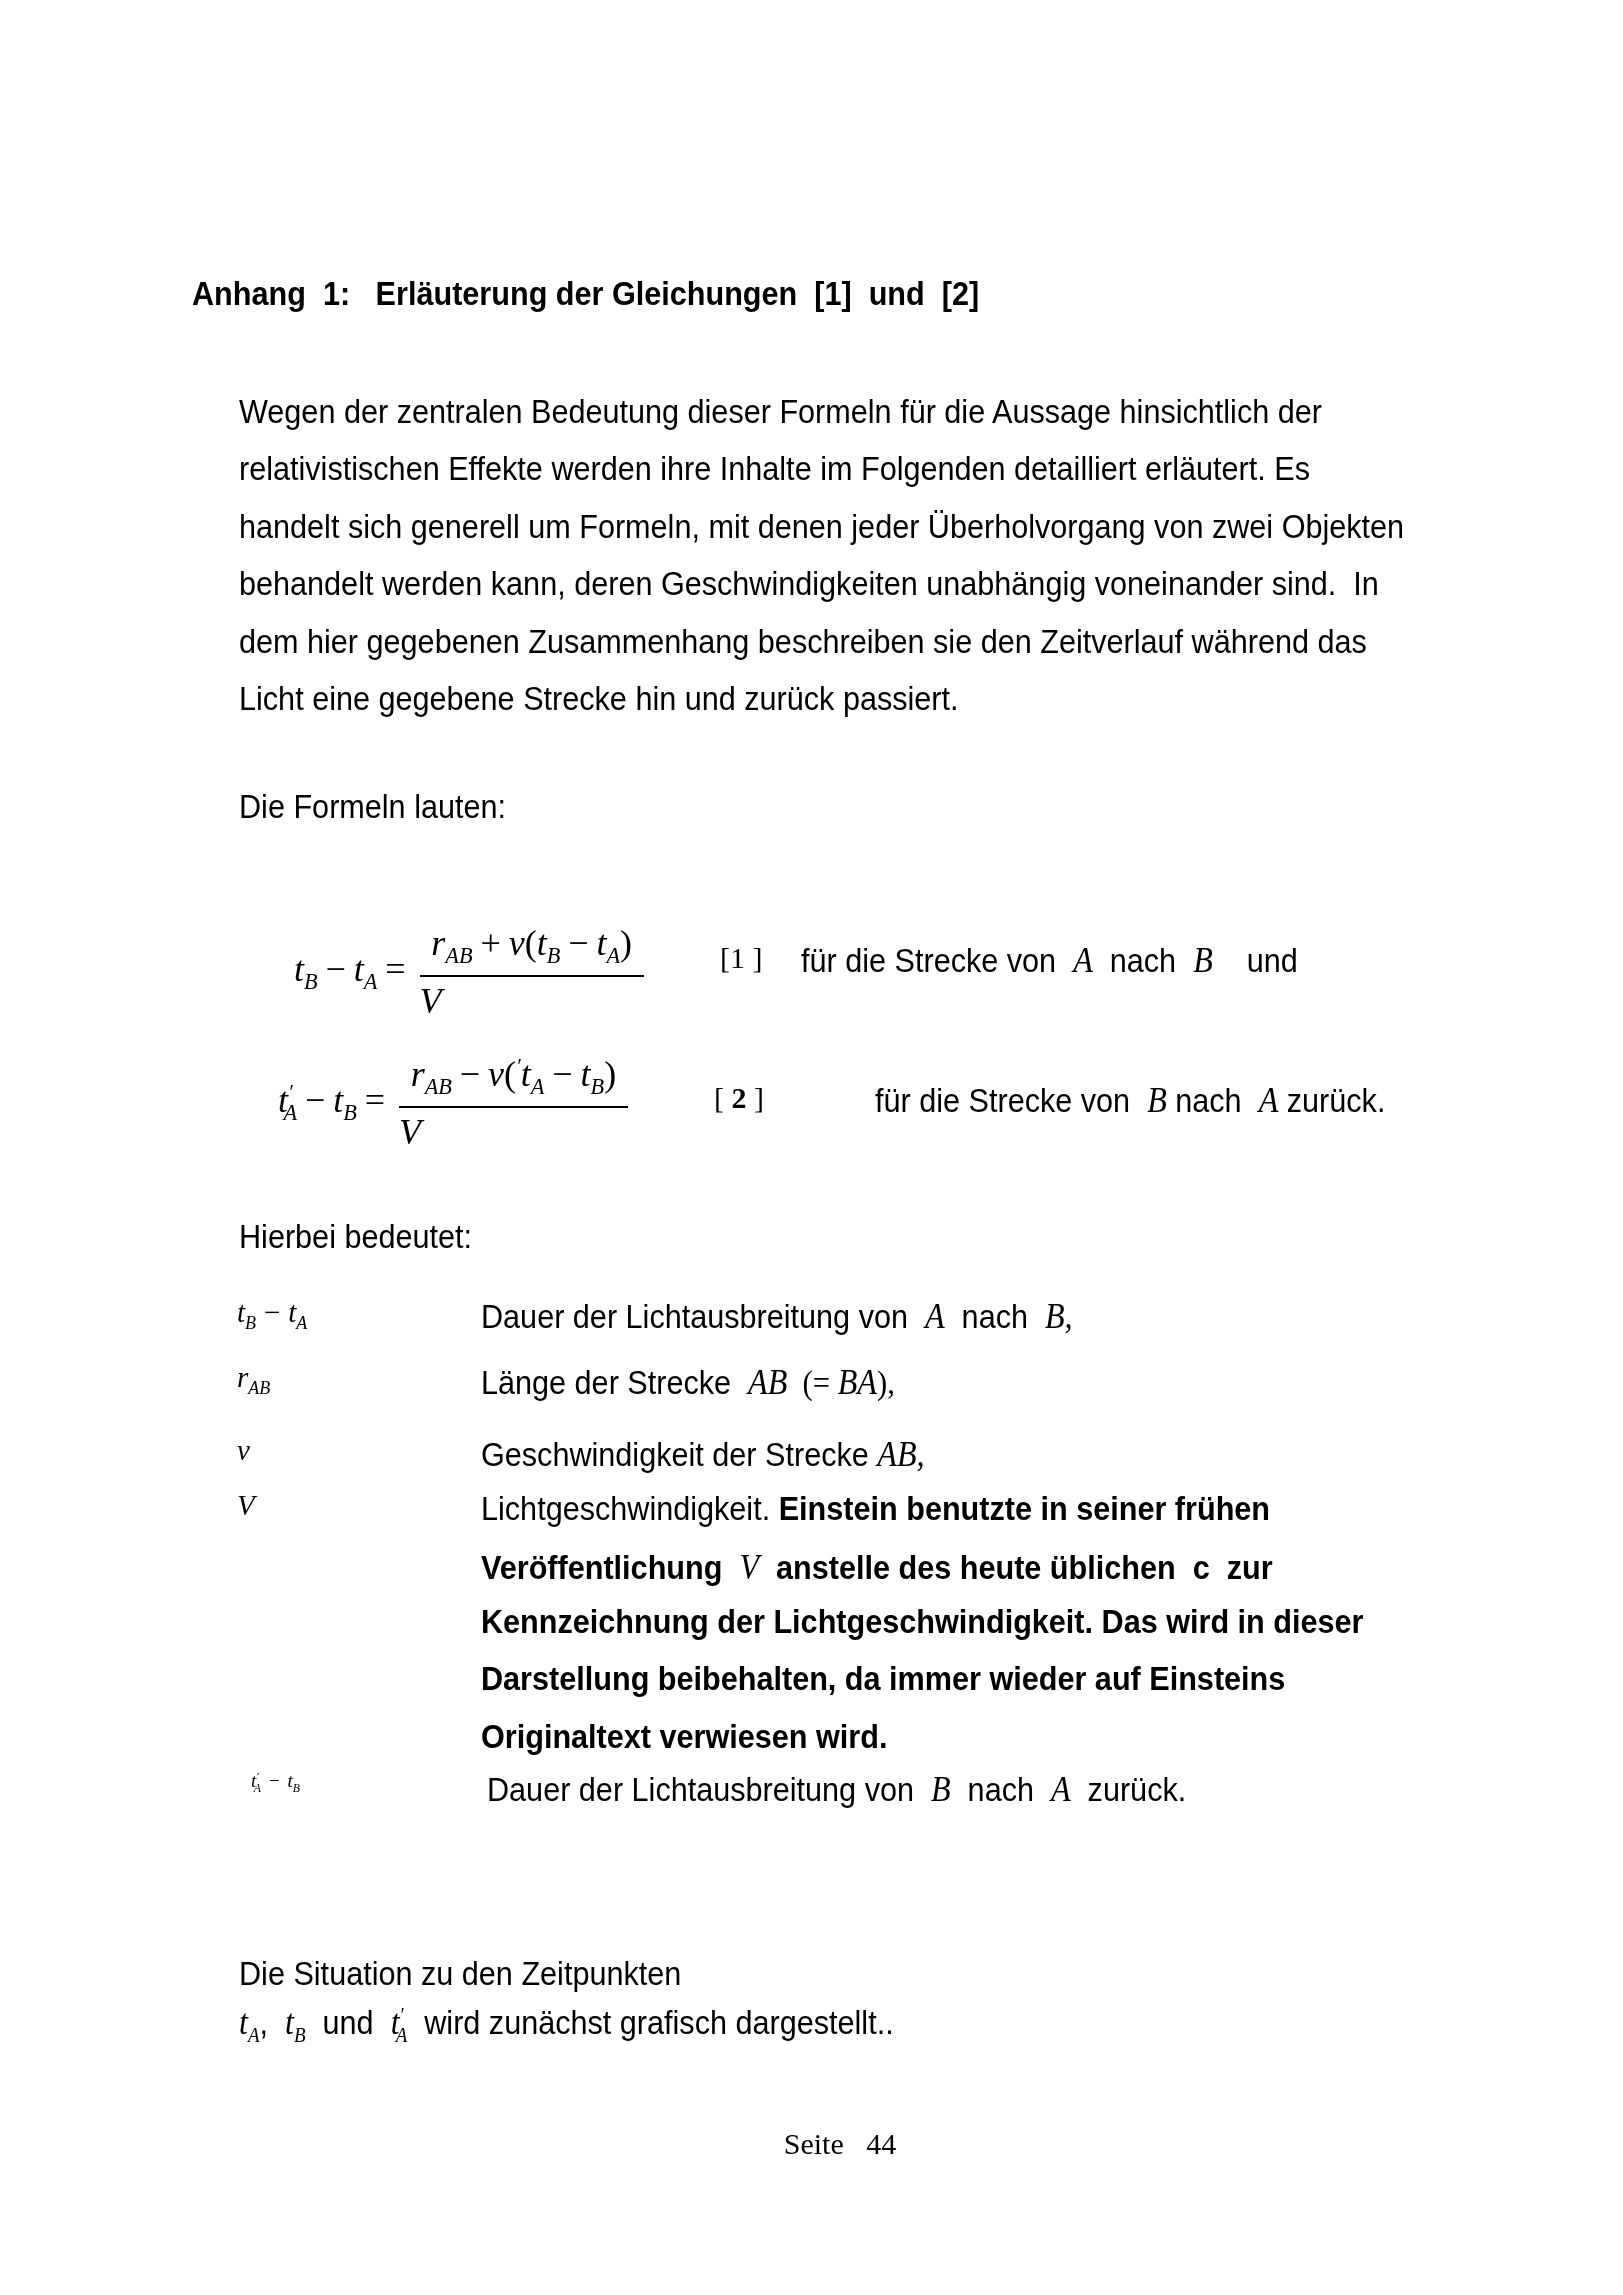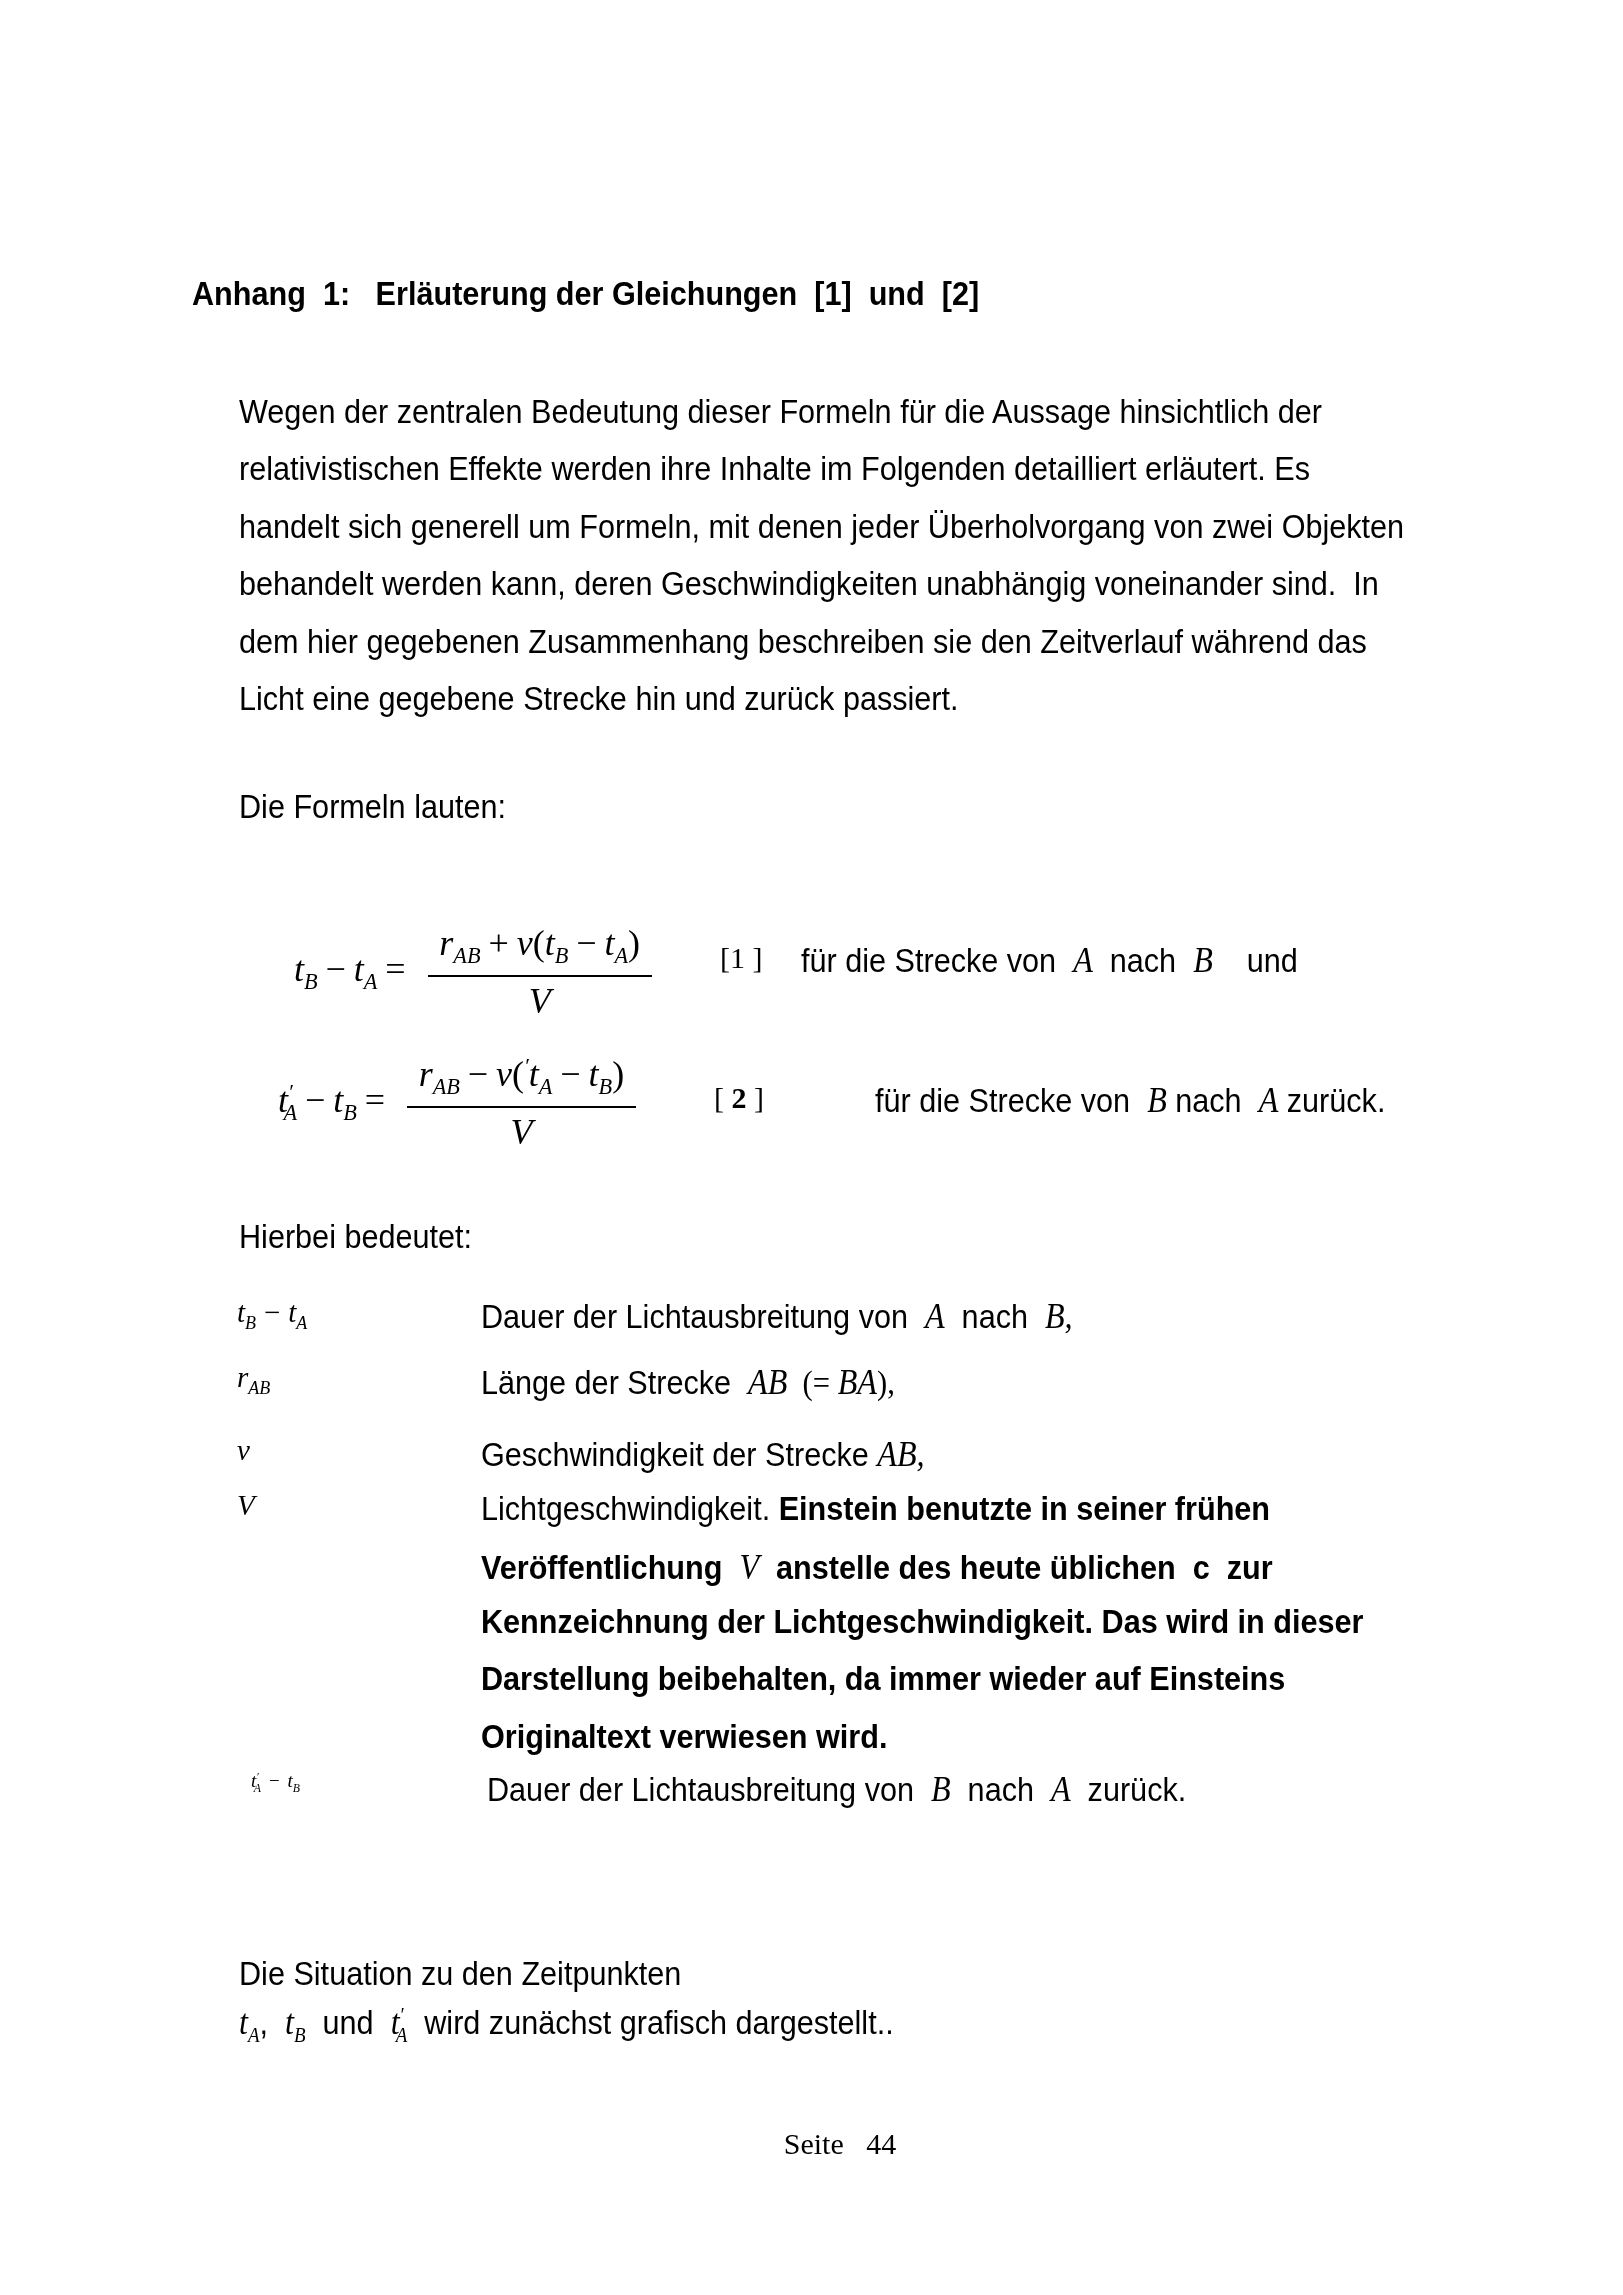--- a/index.html
+++ b/index.html
@@ -8,21 +8,21 @@
   .sans{font-family:"Liberation Sans",sans-serif;font-size:34px;color:#000;white-space:pre;line-height:1.1;}
   .cond{transform:scaleX(0.9);transform-origin:0 0;}
   .b{font-weight:bold;}
   .serif{font-family:"Liberation Serif",serif;color:#000;white-space:pre;}
   .math{font-family:"Liberation Serif",serif;font-size:36px;color:#000;white-space:pre;line-height:1.1;}
   .mi{font-style:italic;}
   .mo{font-style:normal;padding:0 7.9px;}
   .math sub, .sans sub{font-size:62%;font-style:italic;letter-spacing:0;}
   sup.pr{font-size:60%;font-style:italic;}
   sup.pr + sub{margin-left:-0.42em;}
-  .frac{display:inline-block;vertical-align:middle;text-align:center;margin-left:14px;}
+  .frac{display:inline-block;vertical-align:middle;margin-left:6px;}
   .num{display:block;border-bottom:2.6px solid #000;padding:0 11.8px 6.5px 11.8px;}
   .den{display:block;padding-top:5.2px;}
   .mv{font-family:"Liberation Serif",serif;font-style:italic;font-weight:400;font-size:105%;}
   .eqlabel{font-family:"Liberation Serif",serif;font-size:30px;white-space:pre;}
   .footer{font-family:"Liberation Serif",serif;font-size:30px;white-space:pre;text-align:center;padding-left:28px;}
 </style>
 </head>
 <body>
 
 <div id="page">

